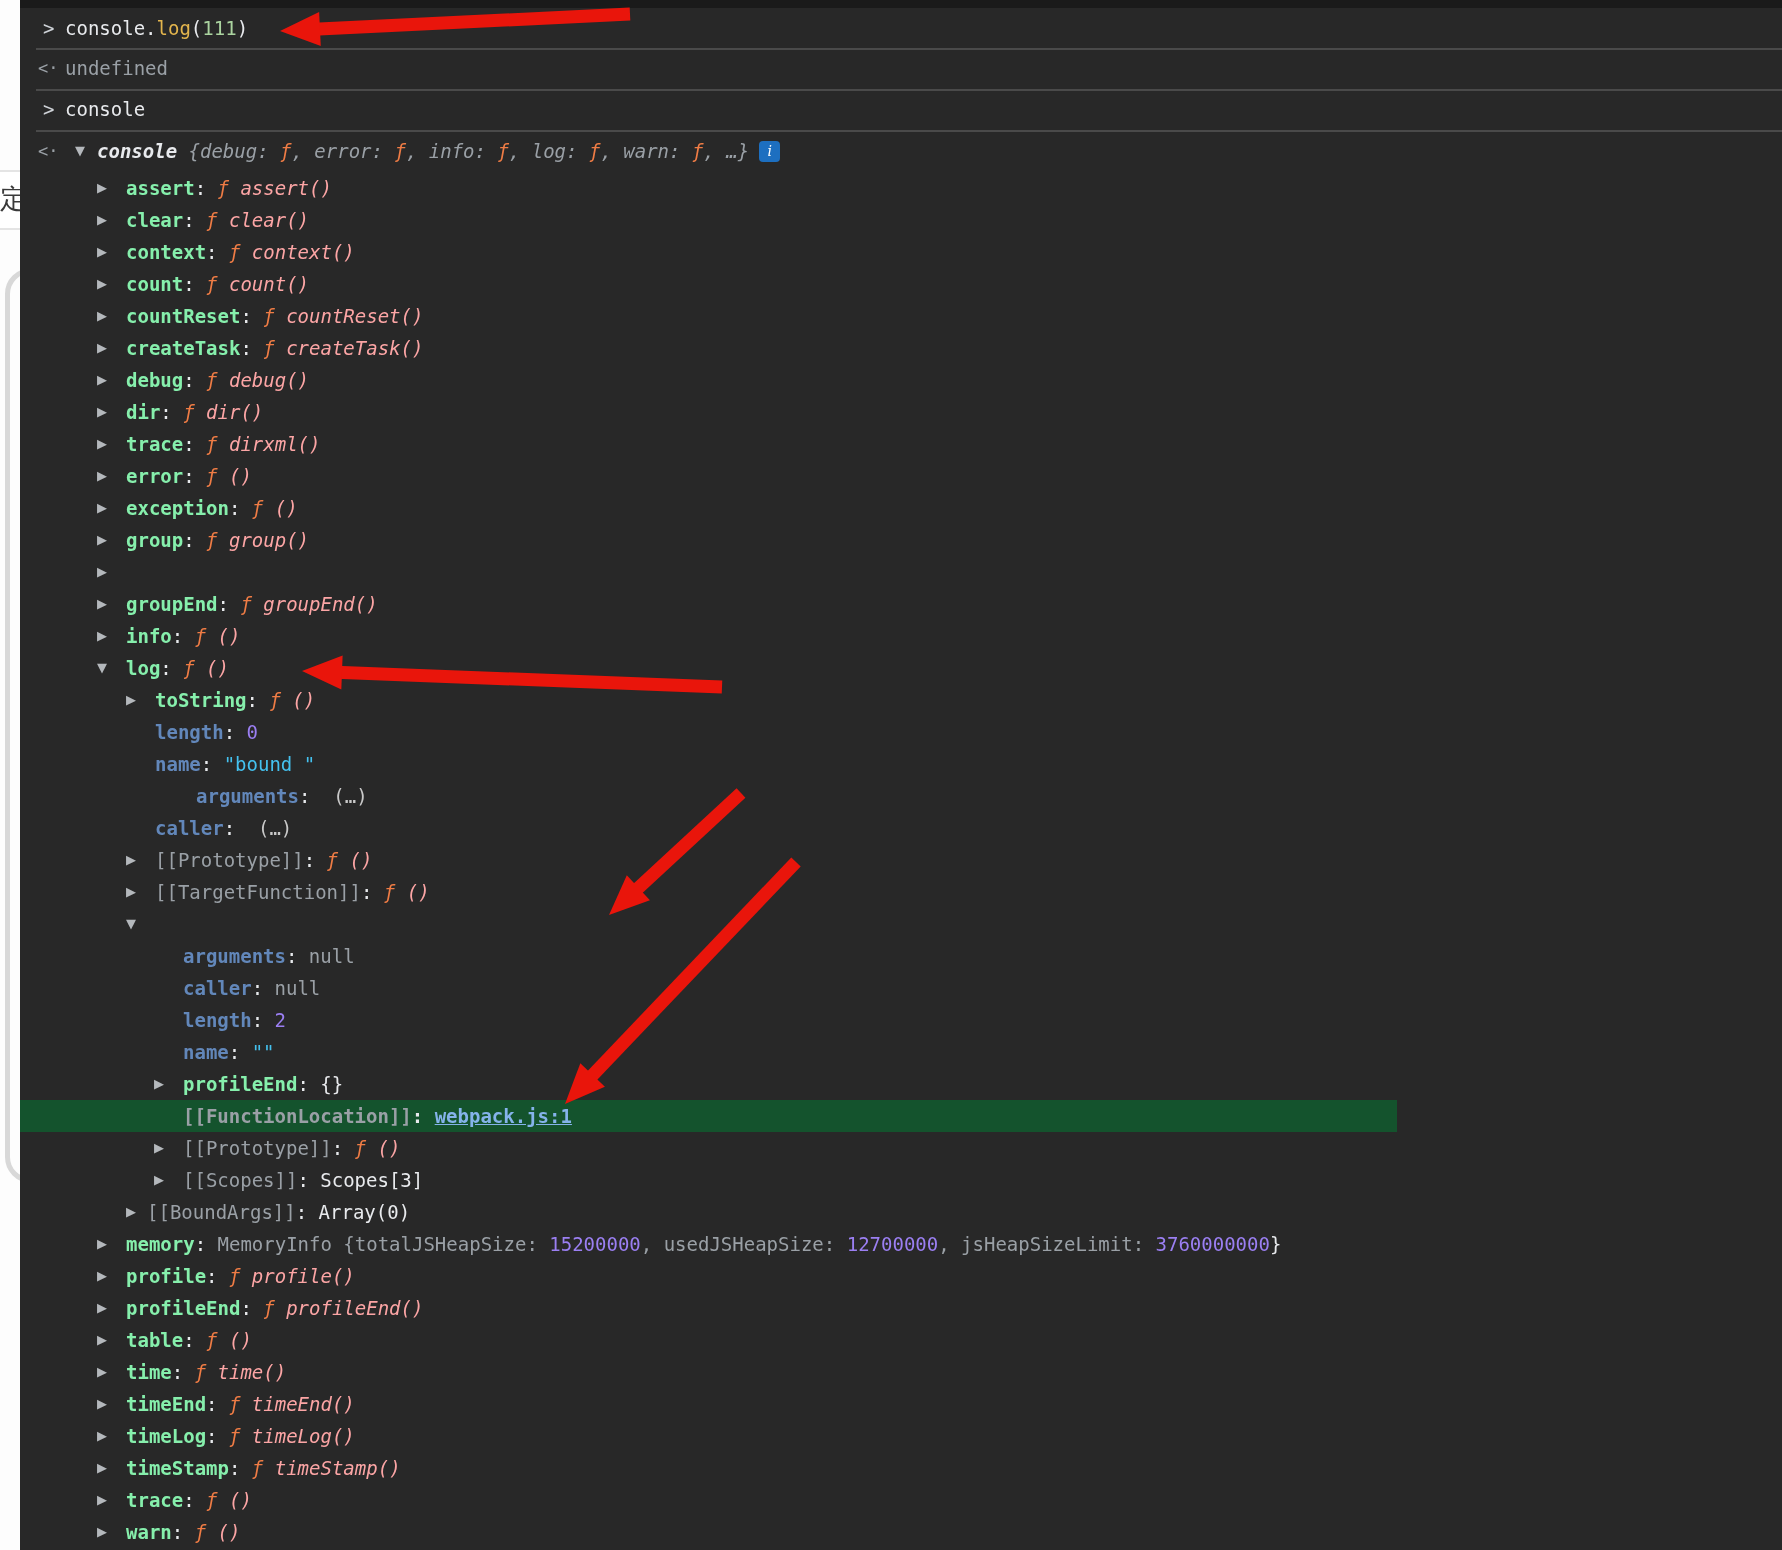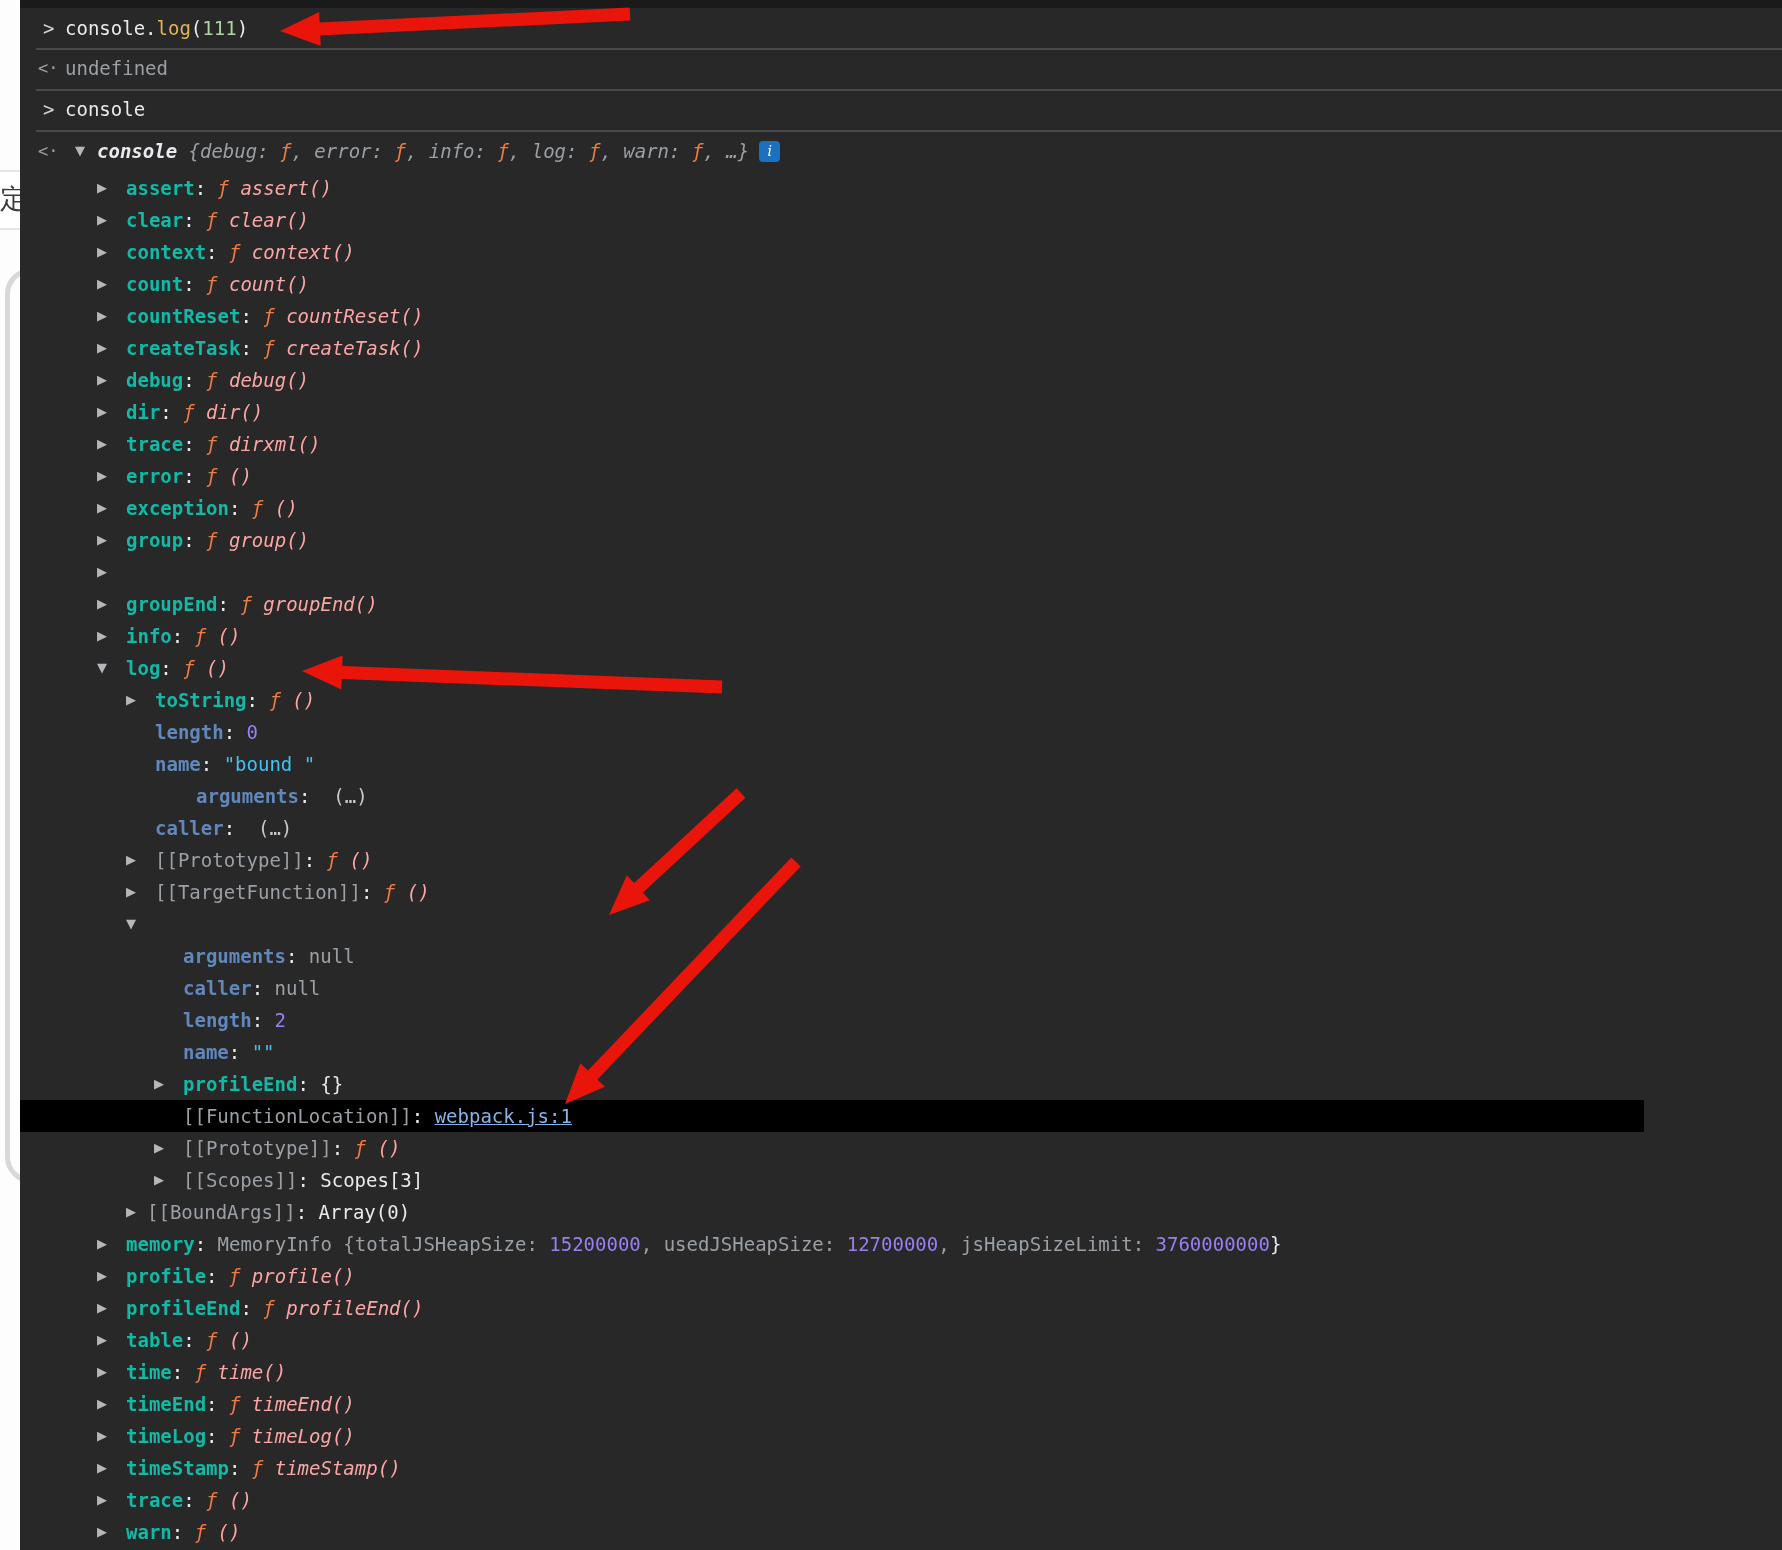--- a/index.html
+++ b/index.html
@@ -26,27 +26,27 @@
   .sep{position:absolute;left:16px;right:0;height:2px;background:#4a4a4a;}
   .crow{position:absolute;left:0;right:0;white-space:pre;font-size:19px;color:#e8eaed;}
   .crow .gutter{position:absolute;color:#9aa0a6;font-size:17px;}
   .crow .gutter.prompt{color:#cfd3d8;font-size:19px;}
   .crow .content{position:absolute;white-space:pre;}
   .tri{
     position:absolute;font-family:"DejaVu Sans",sans-serif;font-size:13px;color:#b4b8bc;
     cursor:pointer;
   }
   .tree-row{position:absolute;left:0;right:0;height:32px;line-height:32px;font-size:19px;white-space:pre;}
-  .tree-row.hl{right:auto;width:1624px;background:#000000;}
+  .tree-row.hl{right:auto;width:1377px;background:#14532d;font-weight:bold;}
   
   .pl{color:#e8eaed;}
   .hdr{color:#e8eaed;font-weight:bold;font-style:italic;}
   .gi{color:#9aa0a6;font-style:italic;}
   .mut{color:#9aa0a6;}
-  .key{color:#14b8a6;font-weight:bold;}
+  .key{color:#86efac;font-weight:bold;}
   .key2{color:#6287ba;font-weight:bold;}
   .fn{color:#ef7c45;font-style:italic;}
   .body{color:#fca5a5;font-style:italic;}
   .brk{color:#9aa0a6;}
   .str{color:#44c1ef;}
   .num{color:#9b7ff2;}
   .nul{color:#9aa0a6;}
   .ell{color:#c9c9c9;}
   .lnk{color:#85b3ea;text-decoration:underline;cursor:pointer;}
   .mth{color:#e3b54d;}

